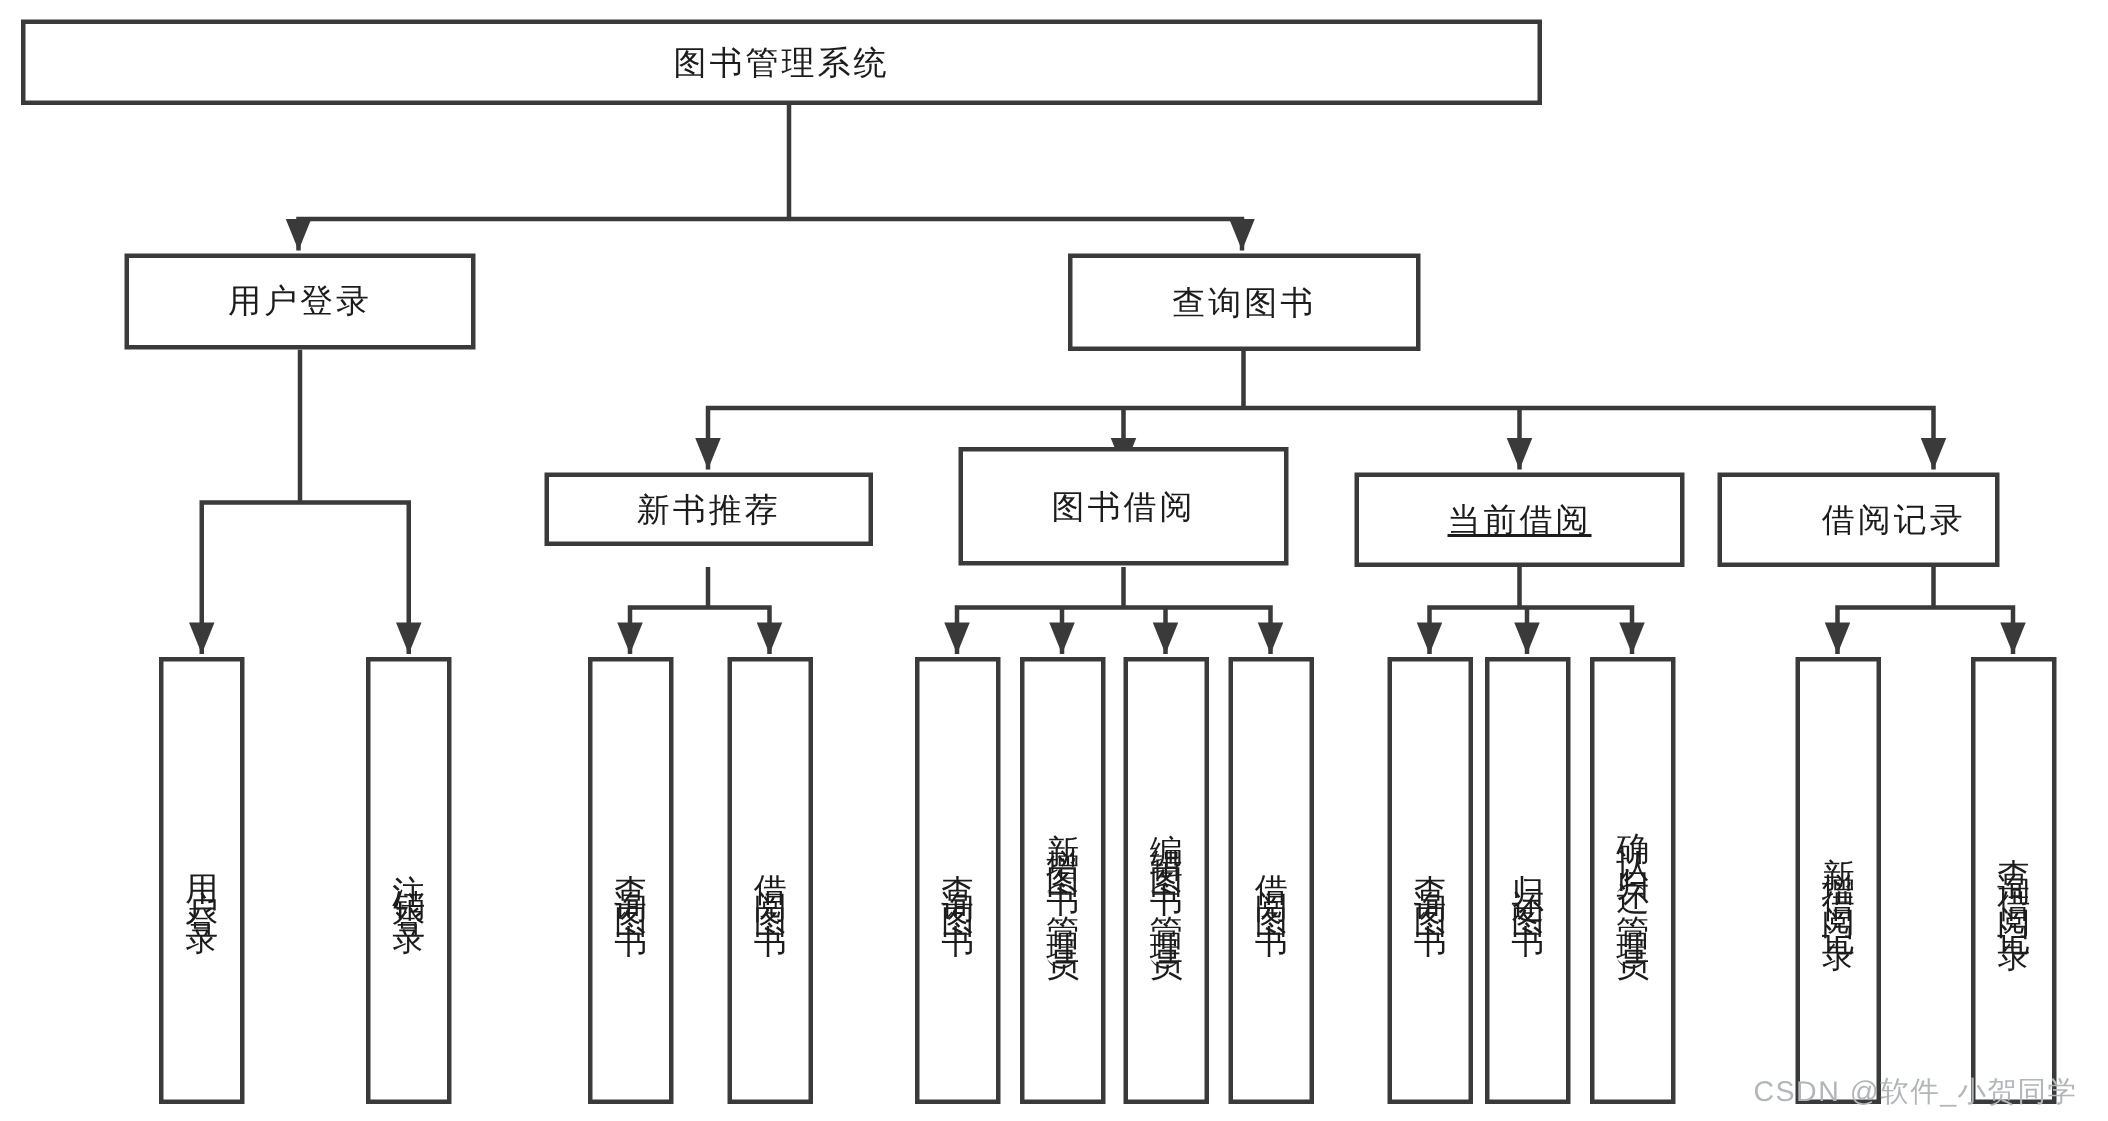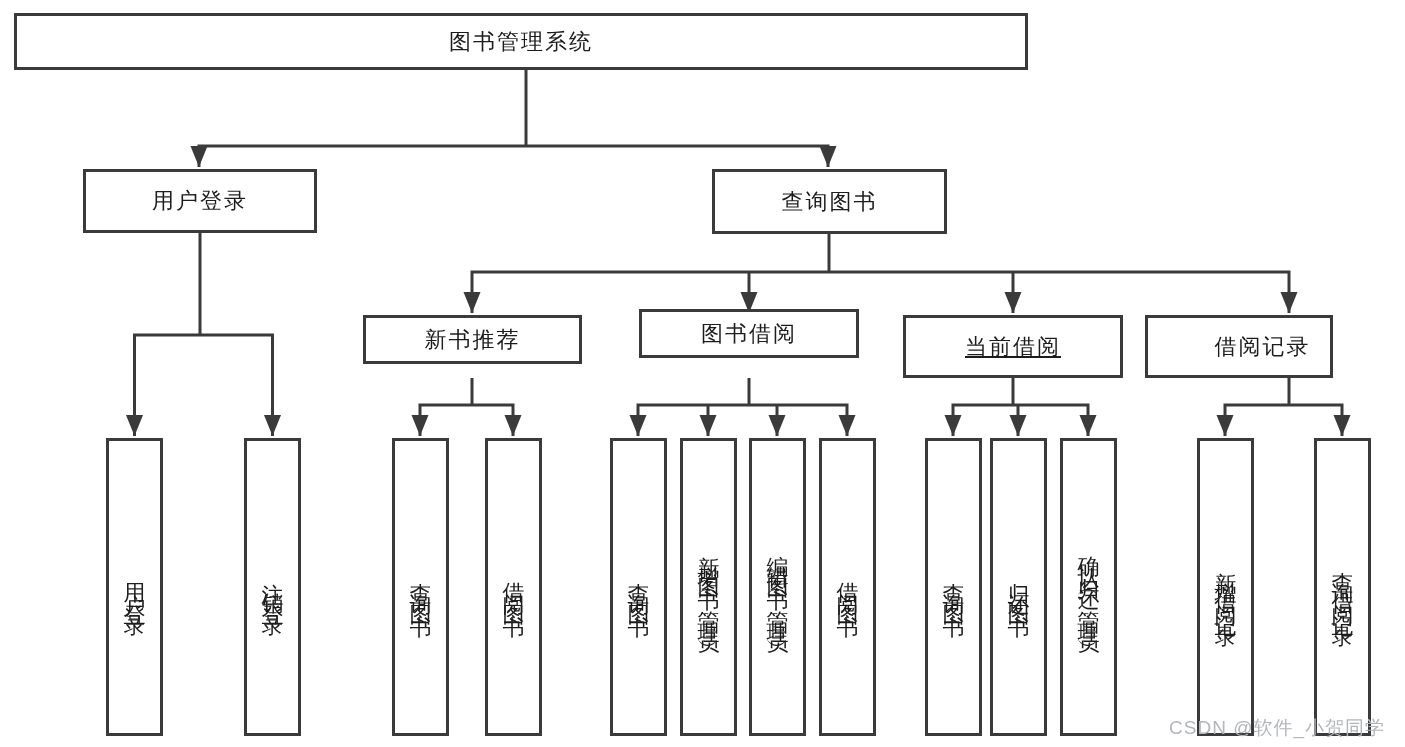--- a/index.html
+++ b/index.html
@@ -100,21 +100,21 @@
       <polygon points="1342,436 1333.5,415 1350.5,415"></polygon>
     </g>
   </svg>
 
   <div class="box" style="left:14px; top:13px; width:1014px; height:57px;">图书管理系统</div>
 
   <div class="box" style="left:83px; top:169px; width:234px; height:64px;">用户登录</div>
   <div class="box" style="left:712px; top:169px; width:235px; height:65px;">查询图书</div>
 
   <div class="box" style="left:363px; top:315px; width:219px; height:49px;">新书推荐</div>
-  <div class="box" style="left:639px; top:309px; width:220px; height:49px;">图书借阅</div>
+  <div class="box" style="left:639px; top:298px; width:220px; height:79px;">图书借阅</div>
   <div class="box" style="left:903px; top:315px; width:220px; height:63px;text-decoration:underline;">当前借阅</div>
   <div class="box" style="left:1145px; top:315px; width:188px; height:63px;padding-left:47px;">借阅记录</div>
 
   <div class="box leaf" style="left:106px;">用户登录</div>
   <div class="box leaf" style="left:244px;">注销登录</div>
 
   <div class="box leaf" style="left:392px;">查询图书</div>
   <div class="box leaf" style="left:485px;">借阅图书</div>
 
   <div class="box leaf" style="left:610px;">查询图书</div>

